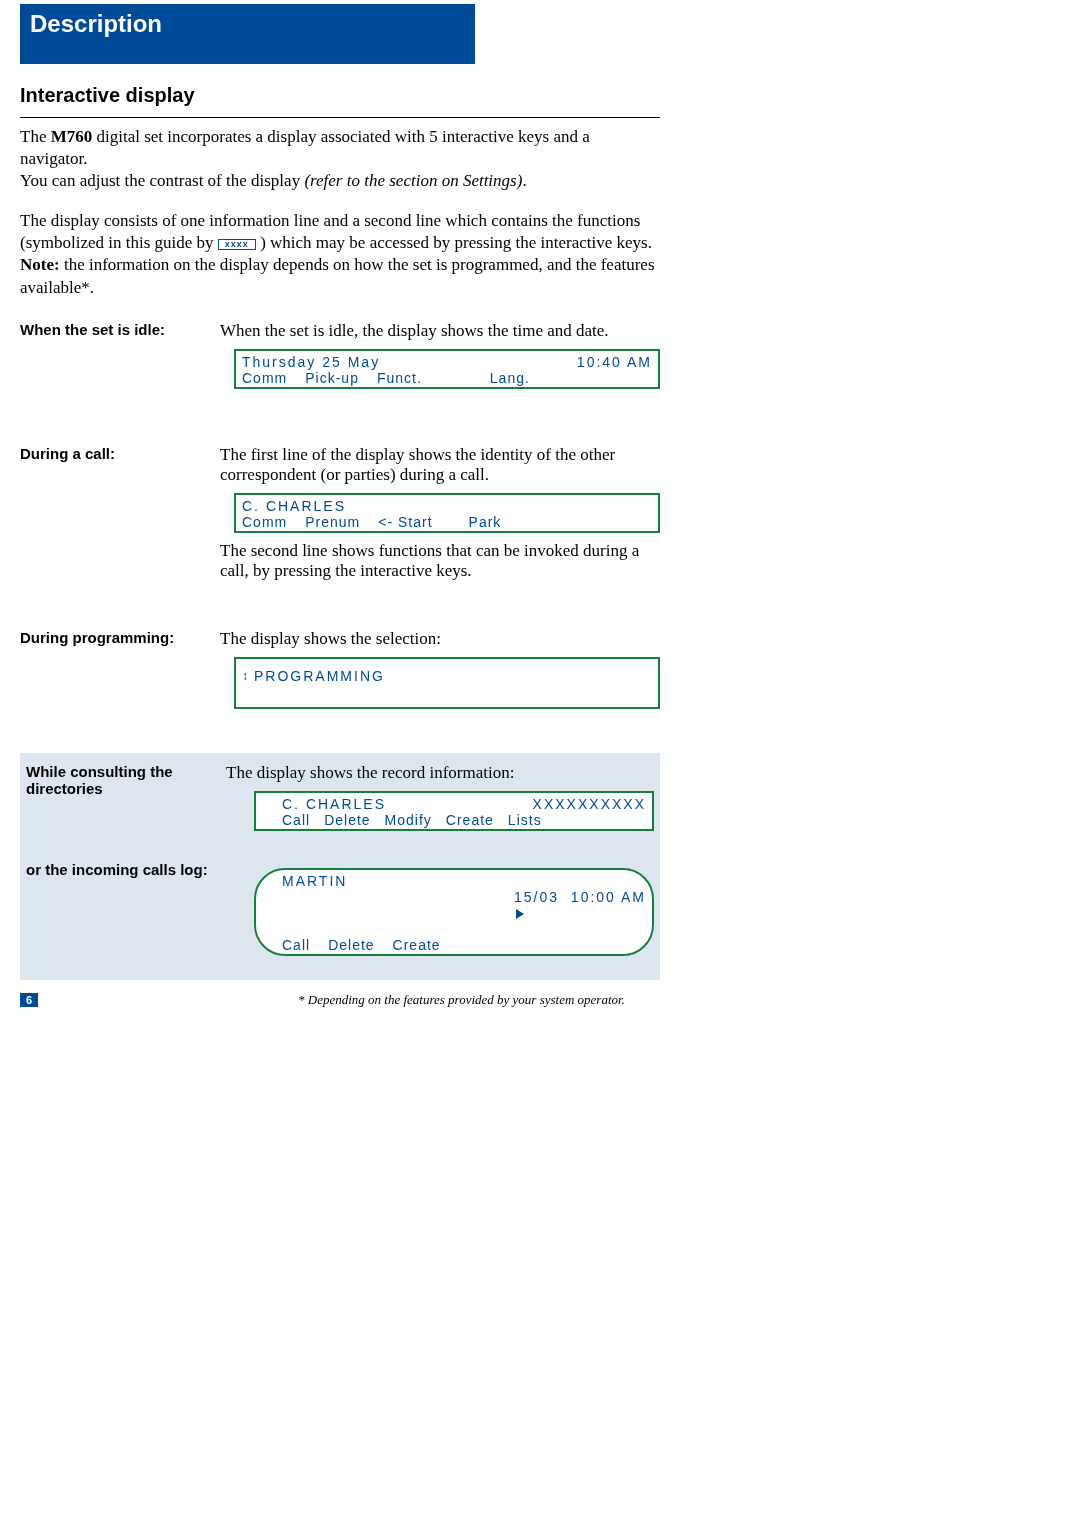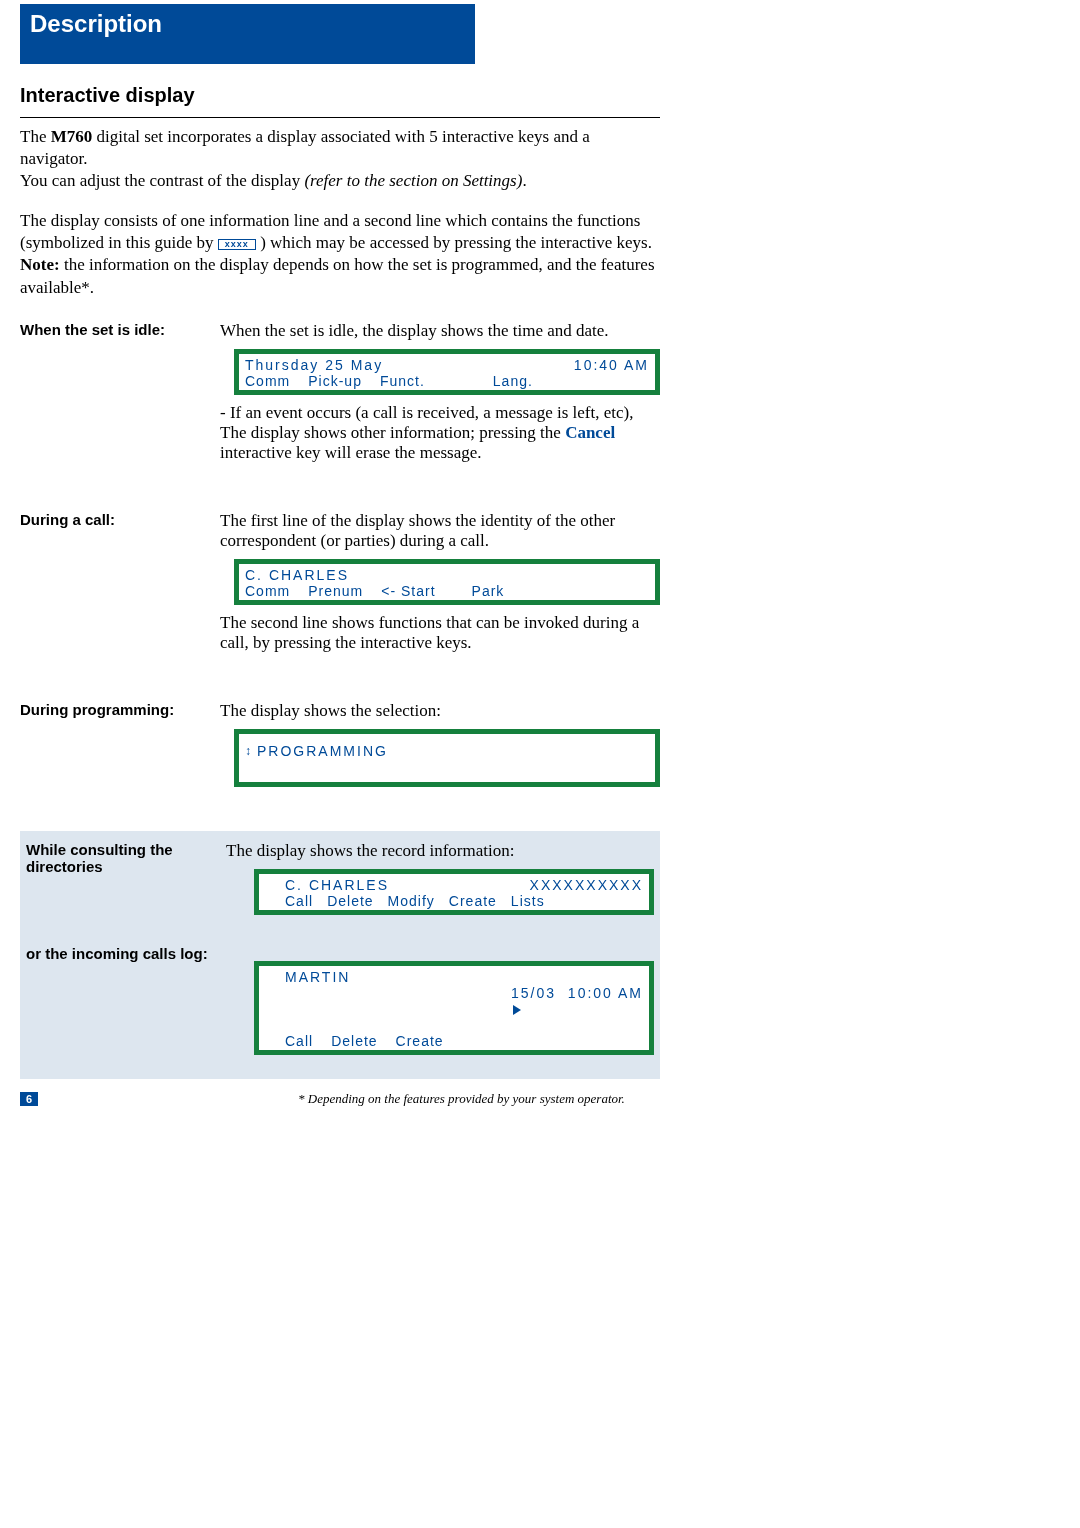--- a/index.html
+++ b/index.html
@@ -61,21 +61,21 @@
     width: 200px;
     flex: 0 0 200px;
     font-family: Arial, Helvetica, sans-serif;
     font-weight: bold;
     font-size: 15px;
   }
   .right {
     flex: 1;
   }
   .lcd {
-    border: 5px solid #15803d;
+    border: 2px solid #15803d;
     padding: 3px 6px 1px 6px;
     margin: 8px 0 8px 14px;
     background: #fff;
   }
   .lcd-top {
     color: #004a98;
     font-family: Arial, Helvetica, sans-serif;
     font-size: 14px;
     letter-spacing: 2px;
     display: flex;
@@ -174,24 +174,20 @@
         <div class="lcd-top">
           <span>Thursday 25 May</span>
           <span>10:40 AM</span>
         </div>
         <div class="lcd-bottom">
           <span>Comm</span>
           <span>Pick-up</span>
           <span>Funct.</span>
           <span style="margin-left:18px;padding-left:32px;">Lang.</span>
         </div>
-      </div>
-      <div>
-        <span>- If an event occurs (a call is received, a message is left, etc),</span><br>
-        <span>The display shows other information; pressing the </span><span class="cancel-kw">Cancel</span><span> interactive key will erase the message.</span>
       </div>
     </div>
   </div>
 
   <div class="row" style="margin-top:48px;">
     <div class="left">During a call:</div>
     <div class="right">
       <div>The first line of the display shows the identity of the other correspondent (or parties) during a call.</div>
       <div class="lcd">
         <div class="lcd-top">
@@ -240,21 +236,21 @@
             <span>Create</span>
             <span>Lists</span>
           </div>
         </div>
       </div>
     </div>
 
     <div class="row">
       <div class="left" style="width:250px;flex:0 0 250px;">or the incoming calls log:</div>
       <div class="right">
-        <div class="lcd" style="margin-left:-22px; margin-top:16px;">
+        <div class="lcd" style="margin-left:-22px; margin-top:7px;border-radius:31px;">
           <div class="lcd-top">
             <span style="margin-left:20px;">MARTIN</span>
             <span>
               <span>15/03</span>&nbsp;&nbsp;<span>10:00 AM</span>
               <span class="tri-right"></span>
             </span>
           </div>
           <div class="lcd-bottom" style="gap:18px; margin-left:20px;">
             <span>Call</span>
             <span>Delete</span>

